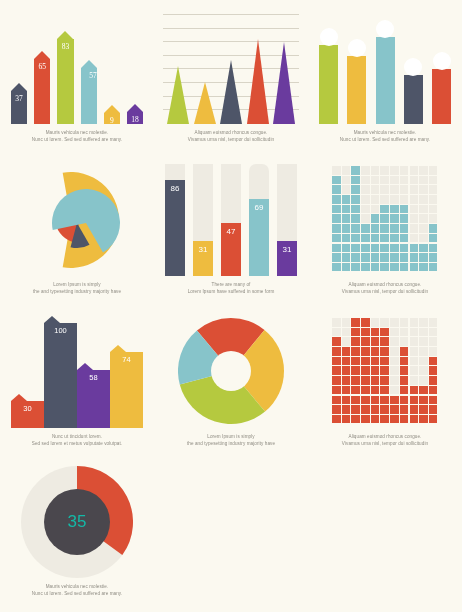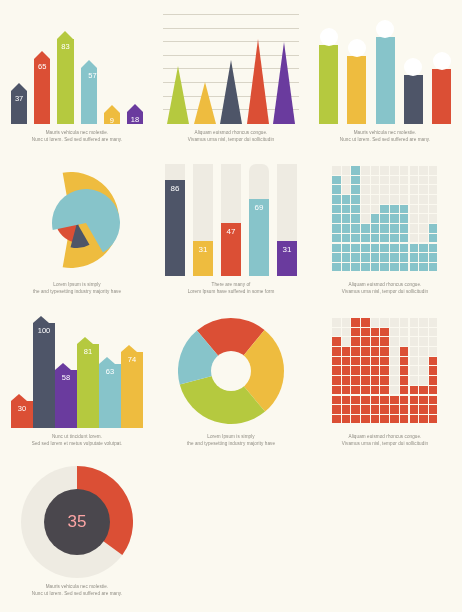--- a/index.html
+++ b/index.html
@@ -19,21 +19,21 @@
   .cell{position:relative;display:flex;flex-direction:column;align-items:center;justify-content:flex-start;}
   .viz{position:relative;width:140px;height:112px;margin-top:12px;}
   .caption{
     width:136px;margin-top:6px;text-align:center;
     font-size:4.6px;line-height:6.6px;color:#8e8b82;letter-spacing:.08px;
   }
   .caption span{display:block;white-space:nowrap;}
 
   
   .houserow{position:absolute;bottom:0;left:4px;width:132px;height:112px;display:flex;align-items:flex-end;gap:7px;}
-  .house{position:relative;width:17px;display:flex;align-items:flex-start;justify-content:center;}
+  .house{position:relative;width:17px;display:flex;align-items:flex-start;justify-content:center;font-family:Liberation Serif, serif;}
   .house .body{position:absolute;left:0;right:0;bottom:0;top:8px;background:currentColor;}
   .house .roof{position:absolute;left:0;top:0;width:0;height:0;border-left:8.5px solid transparent;border-right:8.5px solid transparent;border-bottom:8px solid currentColor;}
   .house .val{position:relative;z-index:3;color:#fff;font-size:7.5px;margin-top:11px;}
 
   
   .gridlines{position:absolute;left:2px;right:2px;top:0;bottom:0;}
   .gridlines i{position:absolute;left:0;right:0;height:1px;background:#d8d4c6;}
   .trirow{position:absolute;left:6px;right:6px;bottom:0;height:112px;display:flex;align-items:flex-end;justify-content:space-between;}
   .tri{width:0;height:0;border-left:11px solid transparent;border-right:11px solid transparent;}
 
@@ -72,21 +72,21 @@
   .acol .aroof{position:absolute;left:0;top:0;width:0;height:0;border-left:8.5px solid transparent;border-right:8.5px solid transparent;border-bottom:7px solid currentColor;}
   .acol .aval{position:relative;z-index:3;color:#fff;font-size:7.5px;margin-top:10px;}
 
   
   .donut{position:absolute;left:50%;top:2px;margin-left:-53px;width:106px;height:106px;}
   .donut .hole{position:absolute;left:33px;top:33px;width:40px;height:40px;border-radius:50%;background:#fbf9f0;}
 
   
   .gauge{position:absolute;left:50%;top:0;margin-left:-56px;width:112px;height:112px;}
   .gauge .core{position:absolute;left:23px;top:23px;width:66px;height:66px;border-radius:50%;background:#4a474d;display:flex;align-items:center;justify-content:center;}
-  .gauge .core b{font-weight:normal;color:#fca5a5;font-size:17px;}
+  .gauge .core b{font-weight:normal;color:#14b8a6;font-size:17px;}
 </style>
 </head>
 <body>
 
 <div class="sheet">
  <div class="grid">
 
   <div class="cell">
     <div class="viz">
       <div class="houserow" id="houserow">
@@ -398,30 +398,20 @@
             <div class="acol" style="color: rgb(78, 85, 104); height: 112px;">
               <span class="aroof"></span>
               <span class="abody"></span>
               <span class="aval">100</span>
             </div>
             <div class="acol" style="color: rgb(106, 59, 158); height: 64.96px;">
               <span class="aroof"></span>
               <span class="abody"></span>
               <span class="aval">58</span>
             </div>
-            <div class="acol" style="color: rgb(181, 201, 63); height: 90.72px;">
-              <span class="aroof"></span>
-              <span class="abody"></span>
-              <span class="aval">81</span>
-            </div>
-            <div class="acol" style="color: rgb(135, 196, 202); height: 70.56px;">
-              <span class="aroof"></span>
-              <span class="abody"></span>
-              <span class="aval">63</span>
-            </div>
             <div class="acol" style="color: rgb(238, 188, 63); height: 82.88px;">
               <span class="aroof"></span>
               <span class="abody"></span>
               <span class="aval">74</span>
             </div>
           </div>
     </div>
     <div class="caption">
       <span>Nunc ut tincidunt lorem.</span>
       <span>Sed sed lorem et metus vulputate volutpat.</span>

